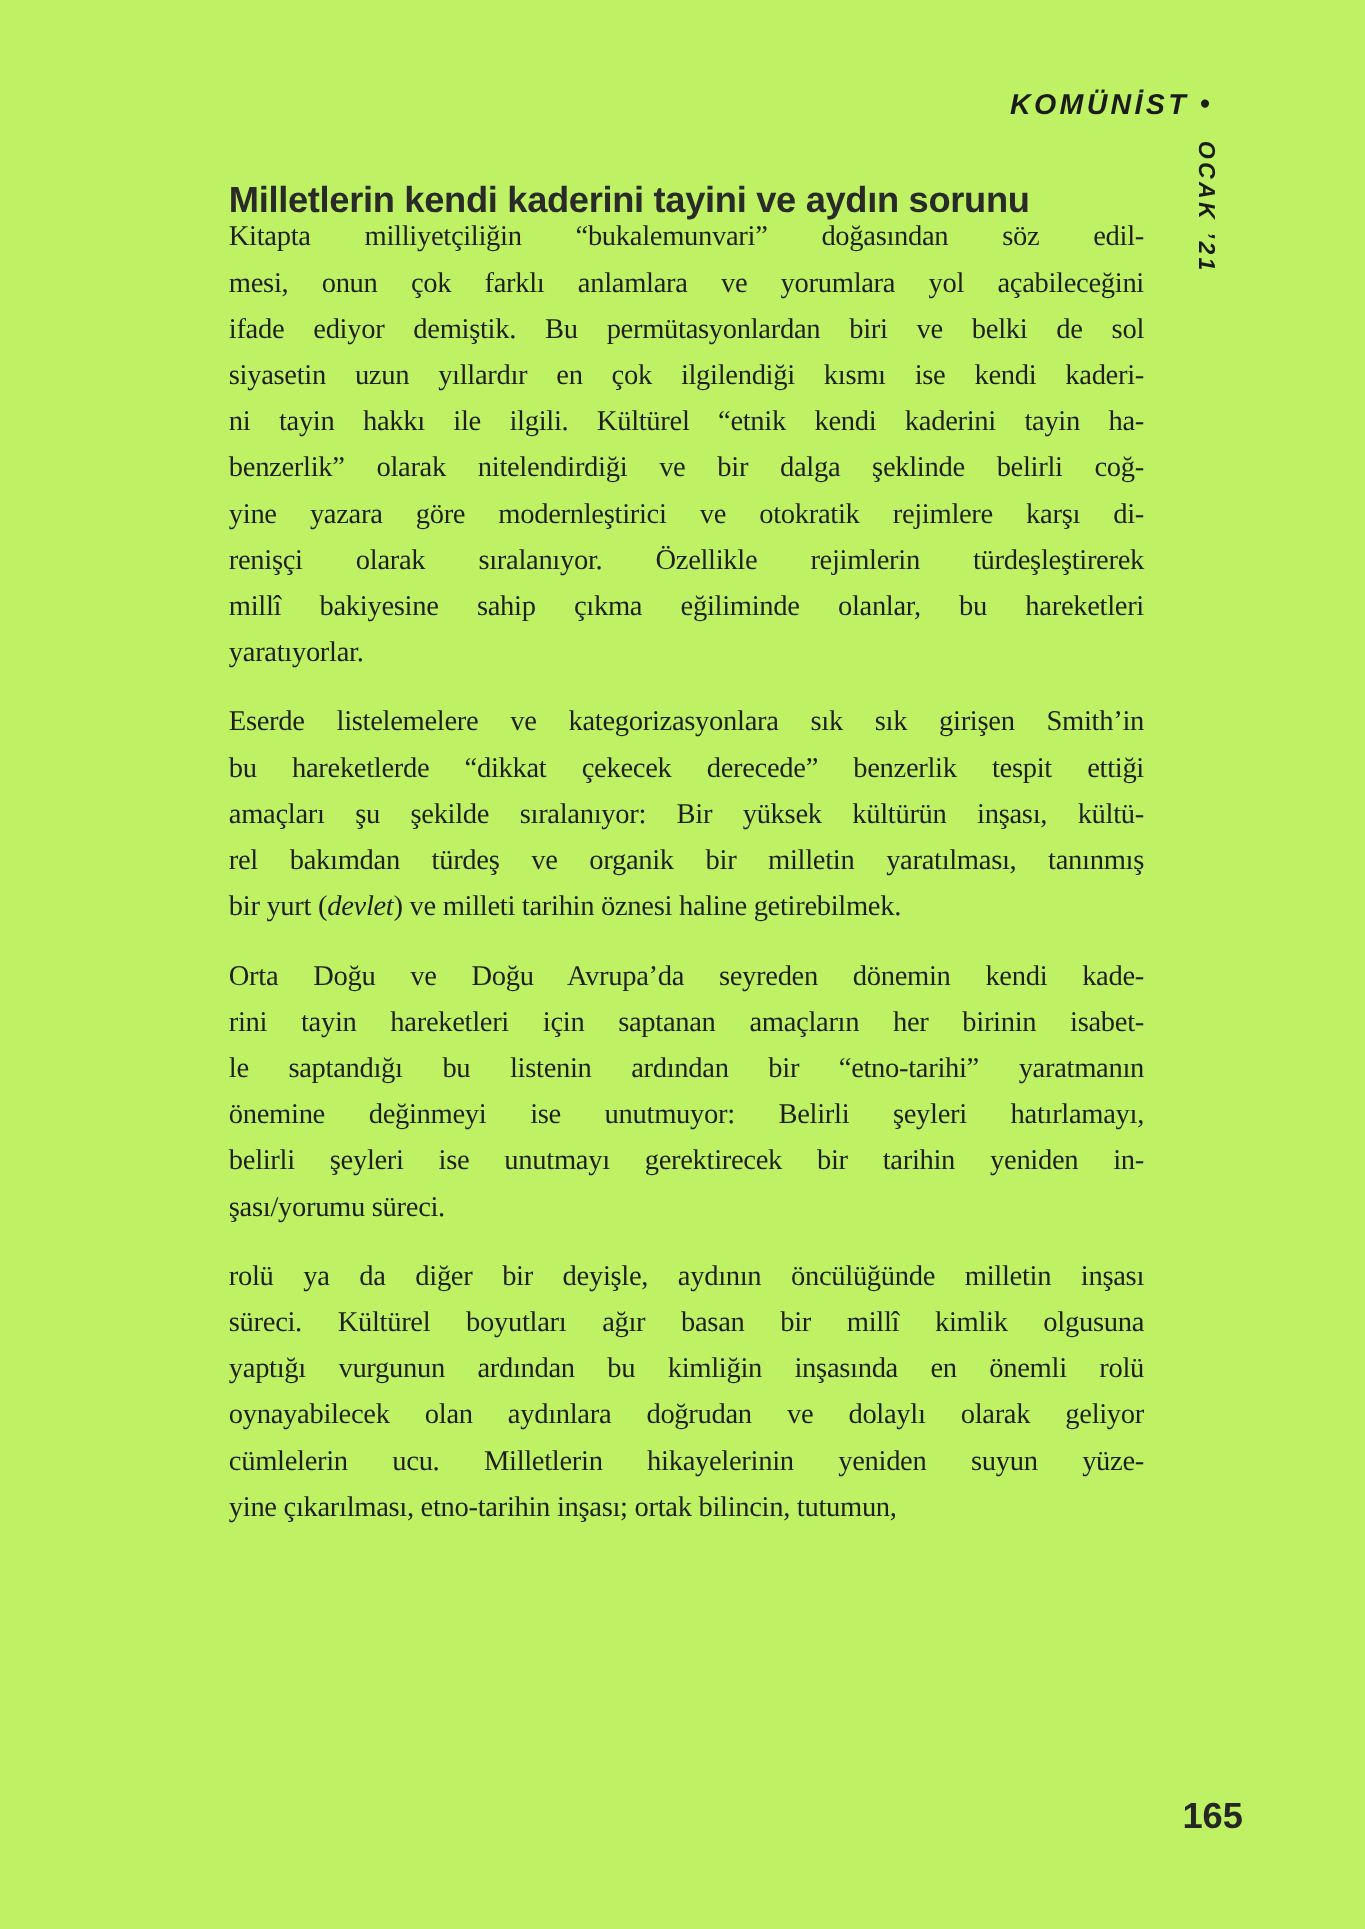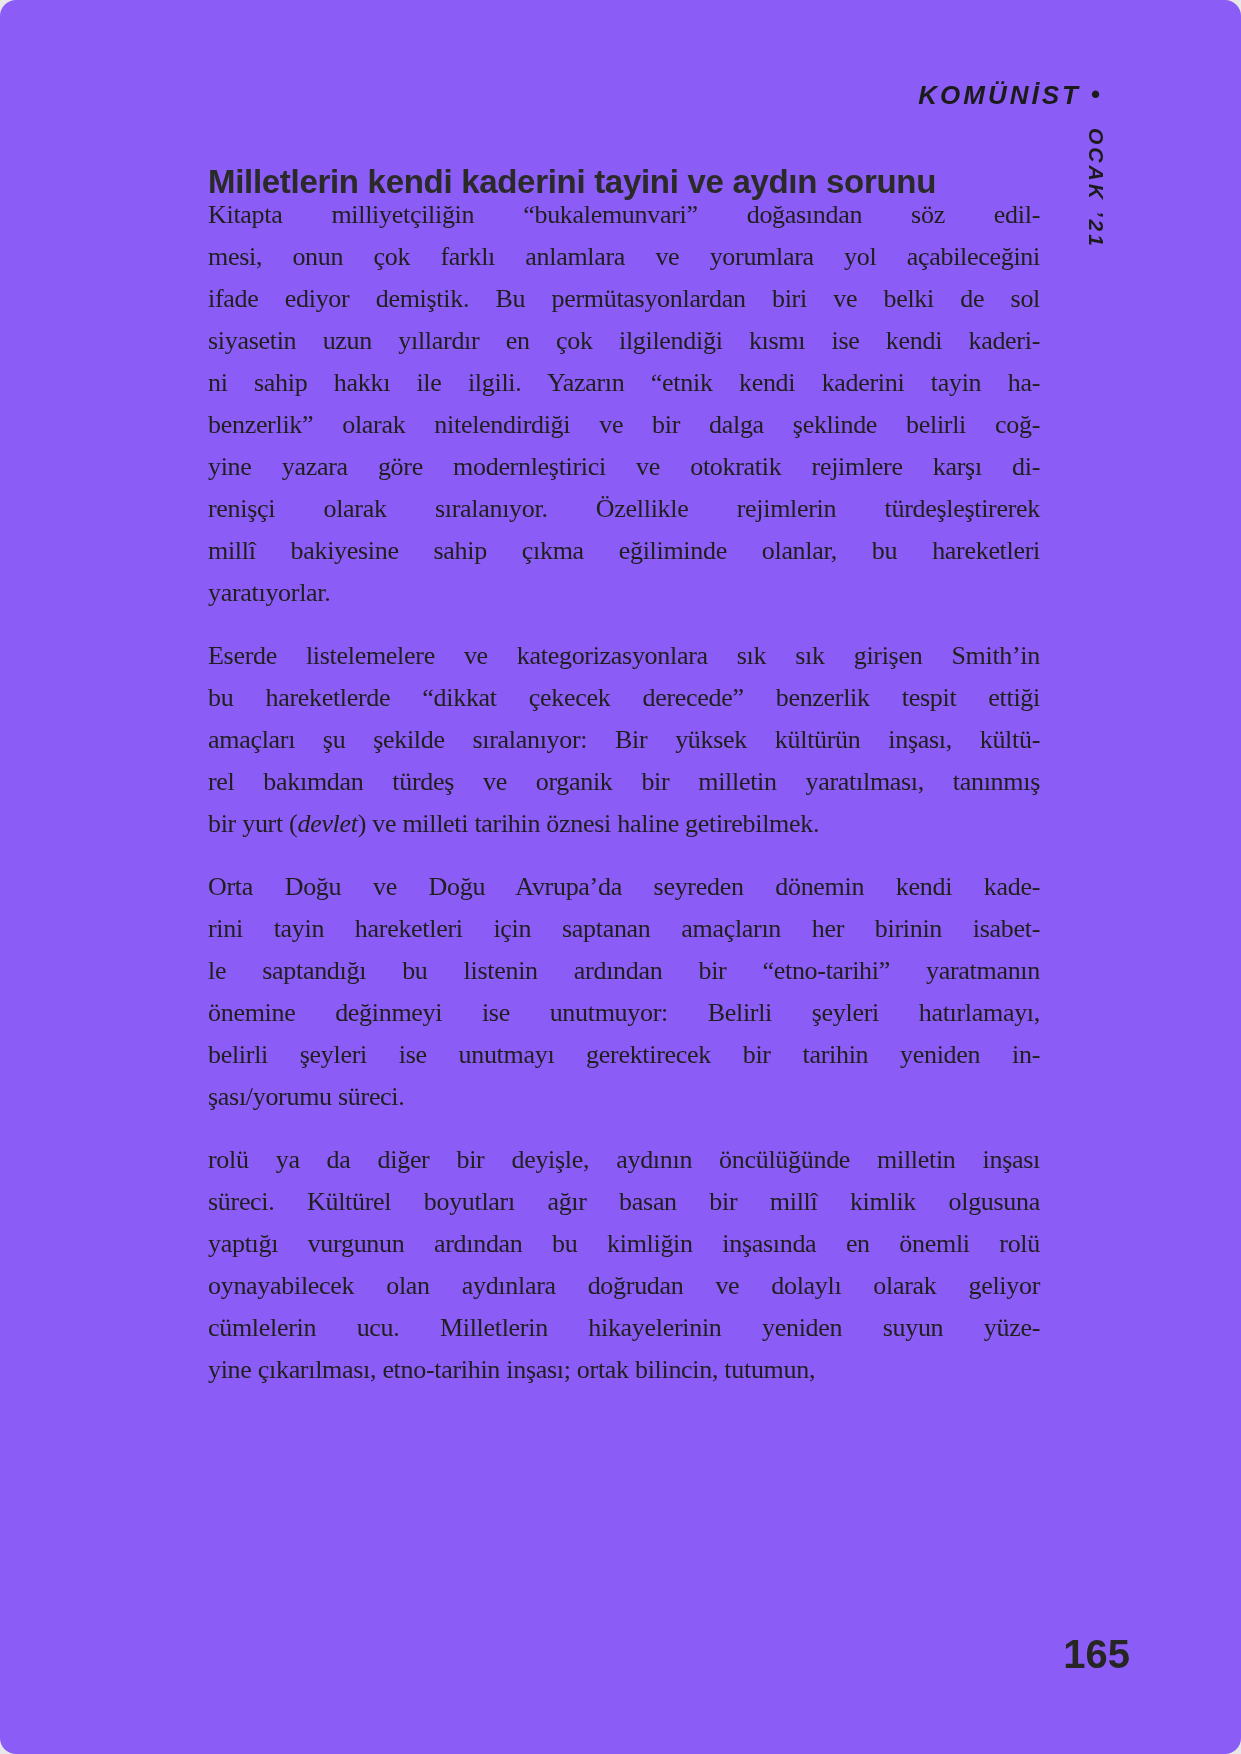--- a/index.html
+++ b/index.html
@@ -1,25 +1,24 @@
 <!DOCTYPE html>
 <html lang="tr"><head>
 <meta charset="utf-8">
 <style>
   html, body { margin: 0; padding: 0; background: #e8e8e8; }
   .page {
     position: relative;
     width: 1241px;
     height: 1754px;
     margin: 0 auto;
-    background: #8b5cf6;
+    background: #bef264;
     color: #1d1d1b;
     overflow: hidden;
     font-family: "Liberation Serif", serif;
-    border-radius: 16px;
   }
 
   
   .masthead {
     position: absolute;
     top: 80px;
     right: 141px;
     font-family: "Liberation Sans", sans-serif;
     font-style: italic;
     font-weight: 700;
@@ -85,21 +84,21 @@
   }
   .it { font-style: italic; }
 
   
   .page-number {
     position: absolute;
     top: 1632px;
     right: 111px;
     font-family: "Liberation Sans", sans-serif;
     font-weight: 700;
-    font-size: 40px;
+    font-size: 33px;
     color: #262624;
   }
 </style>
 </head>
 <body>
 
 <div class="page">
 
   <div class="masthead">
     <span>KOMÜNİST</span><span class="bullet">•</span>
@@ -108,21 +107,21 @@
   <div class="issue-vertical">OCAK ’21</div>
 
   <h1 class="heading">Milletlerin kendi kaderini tayini ve aydın sorunu</h1>
 
   <div class="article-body">
       <div class="para">
         <div class="tline">Kitapta milliyetçiliğin “bukalemunvari” doğasından söz edil-</div>
         <div class="tline">mesi, onun çok farklı anlamlara ve yorumlara yol açabileceğini</div>
         <div class="tline">ifade ediyor demiştik. Bu permütasyonlardan biri ve belki de sol</div>
         <div class="tline">siyasetin uzun yıllardır en çok ilgilendiği kısmı ise kendi kaderi-</div>
-        <div class="tline">ni sahip hakkı ile ilgili. Yazarın “etnik kendi kaderini tayin ha-</div>
+        <div class="tline">ni tayin hakkı ile ilgili. Kültürel “etnik kendi kaderini tayin ha-</div>
         <div class="tline">benzerlik” olarak nitelendirdiği ve bir dalga şeklinde belirli coğ-</div>
         <div class="tline">yine yazara göre modernleştirici ve otokratik rejimlere karşı di-</div>
         <div class="tline">renişçi olarak sıralanıyor. Özellikle rejimlerin türdeşleştirerek</div>
         <div class="tline">millî bakiyesine sahip çıkma eğiliminde olanlar, bu hareketleri</div>
         <div class="tline last">yaratıyorlar.</div>
       </div>
       <div class="para">
         <div class="tline">Eserde listelemelere ve kategorizasyonlara sık sık girişen Smith’in</div>
         <div class="tline">bu hareketlerde “dikkat çekecek derecede” benzerlik tespit ettiği</div>
         <div class="tline">amaçları şu şekilde sıralanıyor: Bir yüksek kültürün inşası, kültü-</div>

